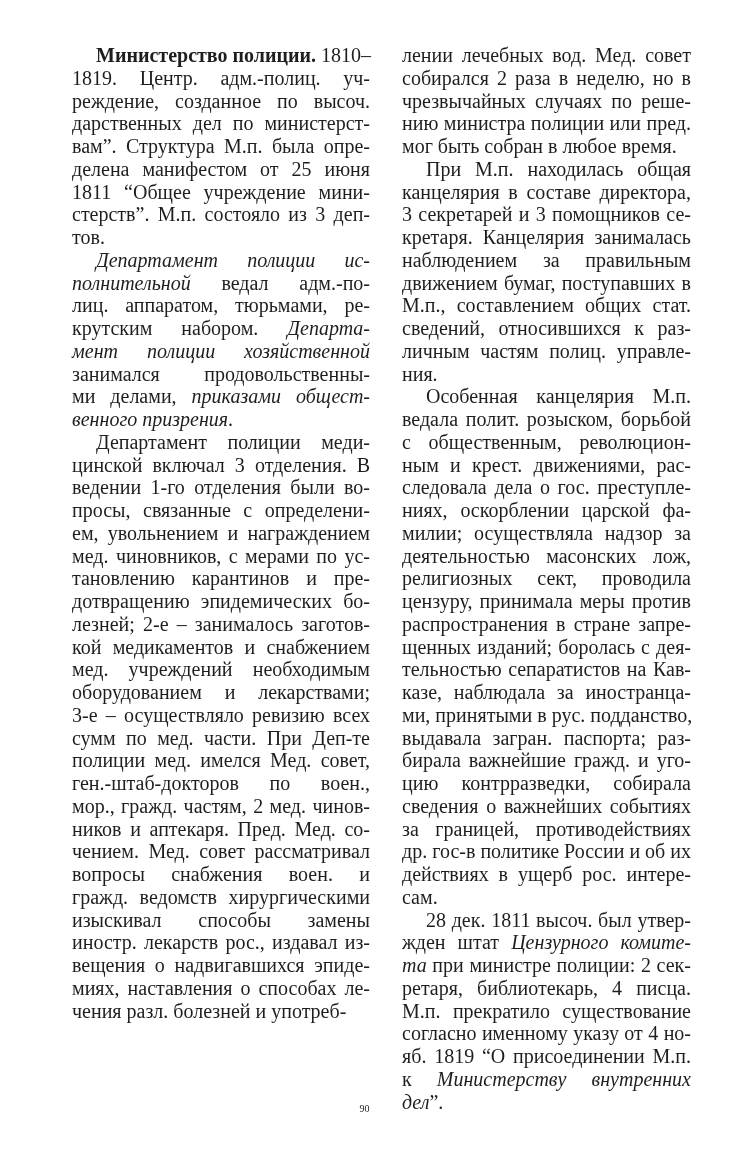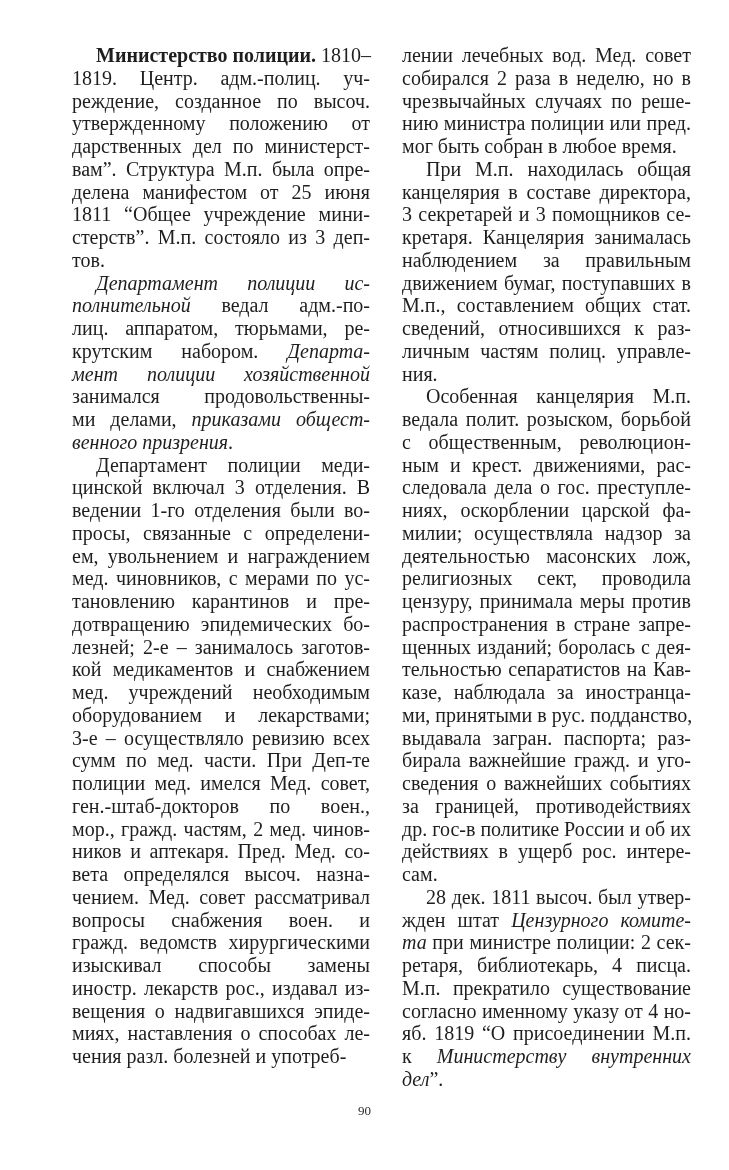--- a/index.html
+++ b/index.html
@@ -38,34 +38,33 @@
       padding-left: 24px;
     }
     .seg-b { font-weight: bold; }
     .seg-i { font-style: italic; }
     #page-number {
       position: absolute;
       top: 1103px;
       left: 0;
       width: 729px;
       text-align: center;
-      font-size: 13px;
+      font-size: 10px;
       color: #2a2a2a;
     }
   </style>
 </head>
 <body>
 
 <div id="page">
   <div class="column" id="col-left">
       <div>
         <span class="line indent"><span class="seg-b">Министерство полиции.</span><span> 1810–</span></span>
         <span class="line"><span>1819. Центр. адм.-полиц. уч-</span></span>
         <span class="line"><span>реждение, созданное по высоч.</span></span>
-        <span class="line"><span>утвержденному положению от</span></span>
         <span class="line"><span>дарственных дел по министерст-</span></span>
         <span class="line"><span>вам”. Структура М.п. была опре-</span></span>
         <span class="line"><span>делена манифестом от 25 июня</span></span>
         <span class="line"><span>1811 “Общее учреждение мини-</span></span>
         <span class="line"><span>стерств”. М.п. состояло из 3 деп-</span></span>
         <span class="line last"><span>тов.</span></span>
       </div>
       <div>
         <span class="line indent"><span class="seg-i">Департамент полиции ис-</span></span>
         <span class="line"><span class="seg-i">полнительной</span><span> ведал адм.-по-</span></span>
@@ -88,21 +87,20 @@
         <span class="line"><span>лезней; 2-е – занималось заготов-</span></span>
         <span class="line"><span>кой медикаментов и снабжением</span></span>
         <span class="line"><span>мед. учреждений необходимым</span></span>
         <span class="line"><span>оборудованием и лекарствами;</span></span>
         <span class="line"><span>3-е – осуществляло ревизию всех</span></span>
         <span class="line"><span>сумм по мед. части. При Деп-те</span></span>
         <span class="line"><span>полиции мед. имелся Мед. совет,</span></span>
         <span class="line"><span>ген.-штаб-докторов по воен.,</span></span>
         <span class="line"><span>мор., гражд. частям, 2 мед. чинов-</span></span>
         <span class="line"><span>ников и аптекаря. Пред. Мед. со-</span></span>
-        <span class="line"><span>вета определялся высоч. назна-</span></span>
         <span class="line"><span>чением. Мед. совет рассматривал</span></span>
         <span class="line"><span>вопросы снабжения воен. и</span></span>
         <span class="line"><span>гражд. ведомств хирургическими</span></span>
         <span class="line"><span>изыскивал способы замены</span></span>
         <span class="line"><span>иностр. лекарств рос., издавал из-</span></span>
         <span class="line"><span>вещения о надвигавшихся эпиде-</span></span>
         <span class="line"><span>миях, наставления о способах ле-</span></span>
         <span class="line last"><span>чения разл. болезней и употреб-</span></span>
       </div>
     </div>
@@ -137,20 +135,21 @@
         <span class="line"><span>деятельностью масонских лож,</span></span>
         <span class="line"><span>религиозных сект, проводила</span></span>
         <span class="line"><span>цензуру, принимала меры против</span></span>
         <span class="line"><span>распространения в стране запре-</span></span>
         <span class="line"><span>щенных изданий; боролась с дея-</span></span>
         <span class="line"><span>тельностью сепаратистов на Кав-</span></span>
         <span class="line"><span>казе, наблюдала за иностранца-</span></span>
         <span class="line"><span>ми, принятыми в рус. подданство,</span></span>
         <span class="line"><span>выдавала загран. паспорта; раз-</span></span>
         <span class="line"><span>бирала важнейшие гражд. и уго-</span></span>
+        <span class="line"><span>цию контрразведки, собирала</span></span>
         <span class="line"><span>сведения о важнейших событиях</span></span>
         <span class="line"><span>за границей, противодействиях</span></span>
         <span class="line"><span>др. гос-в политике России и об их</span></span>
         <span class="line"><span>действиях в ущерб рос. интере-</span></span>
         <span class="line last"><span>сам.</span></span>
       </div>
       <div>
         <span class="line indent"><span>28 дек. 1811 высоч. был утвер-</span></span>
         <span class="line"><span>жден штат </span><span class="seg-i">Цензурного комите-</span></span>
         <span class="line"><span class="seg-i">та</span><span> при министре полиции: 2 сек-</span></span>

